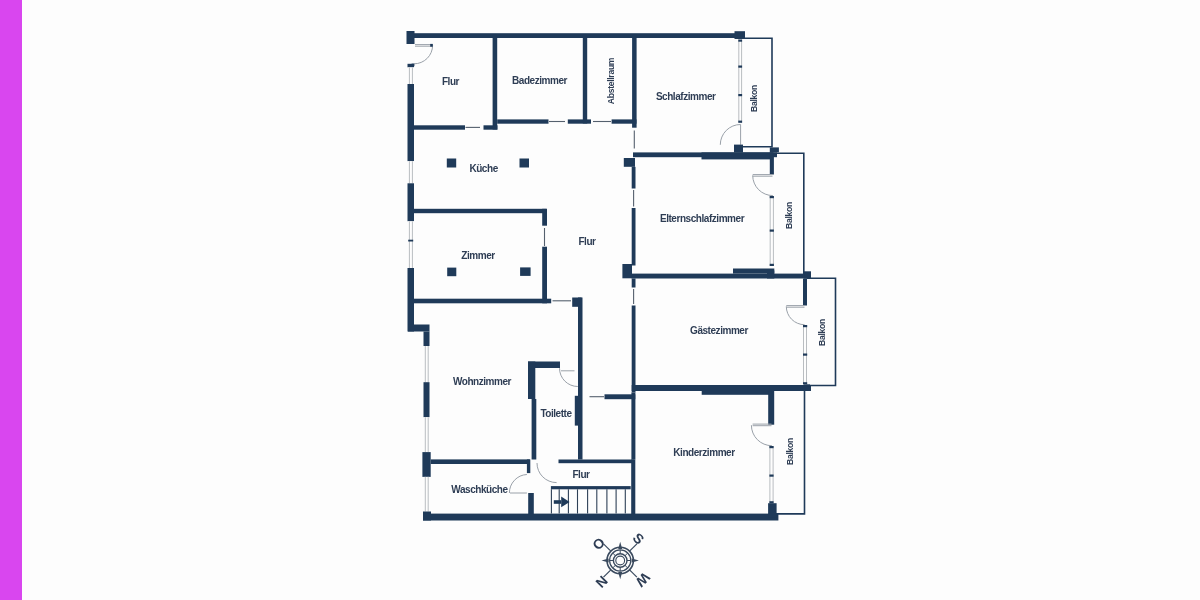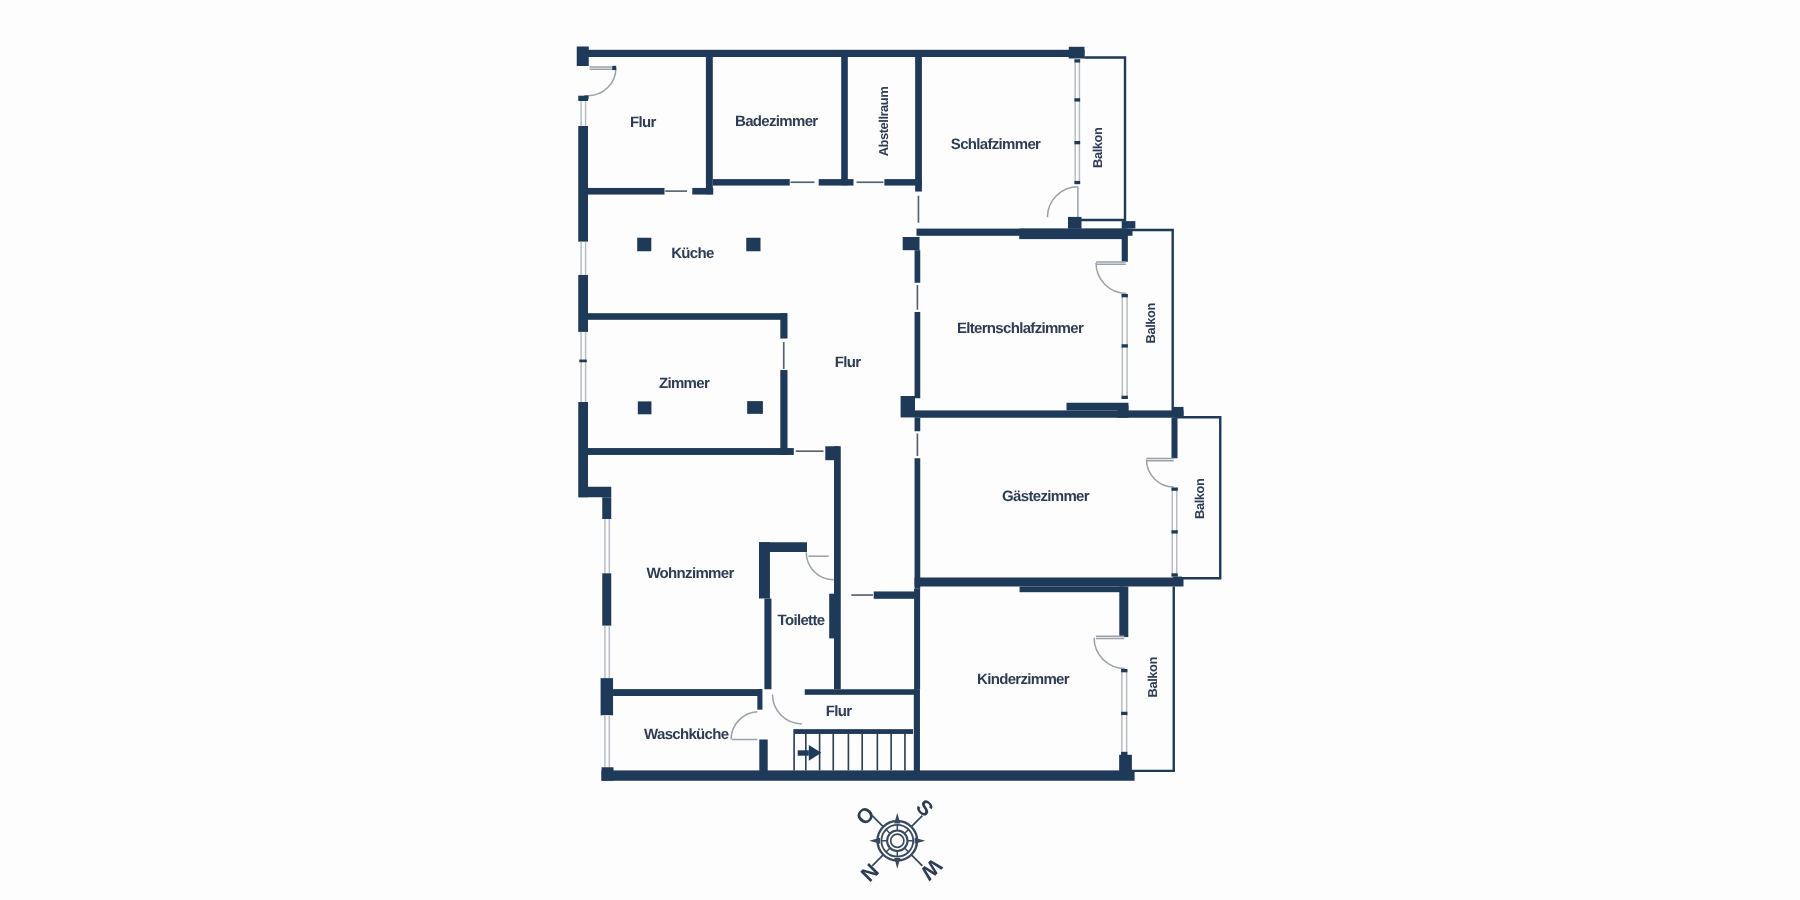--- a/index.html
+++ b/index.html
@@ -1,16 +1,16 @@
 <!DOCTYPE html>
 <html><head>
 <meta charset="utf-8">
 <style>
   html,body{margin:0;padding:0;background:#ffffff;}
-  .wrap{width:1052px;height:600px;background:#d946ef;position:relative;font-family:"Liberation Sans", sans-serif;}
+  .wrap{width:1052px;height:600px;background:#d946ef;position:relative;font-family:"Liberation Sans", sans-serif;padding-left:22px;}
   .lbl{fill:#2e3d54;font-family:"Liberation Sans", sans-serif;font-weight:bold;font-size:10px;letter-spacing:-0.45px;text-anchor:middle;}
   .lblv{fill:#2e3d54;font-family:"Liberation Sans", sans-serif;font-weight:bold;font-size:8.6px;letter-spacing:-0.3px;text-anchor:middle;}
   .wall{fill:#1f3a59;}
   .thin{stroke:#1f3a59;stroke-width:1.6;fill:none;}
   .arc{stroke:#9aa1a9;stroke-width:1;fill:none;}
   .leaf{stroke:#9aa1a9;stroke-width:1;fill:none;}
   .dash{stroke:#55606e;stroke-width:1.1;fill:none;}
   .wglass{stroke:#b9bdc1;stroke-width:1;fill:none;}
   .tread{stroke:#2e4057;stroke-width:1.1;fill:none;}
   .comp{stroke:#3a4a5e;fill:none;}

